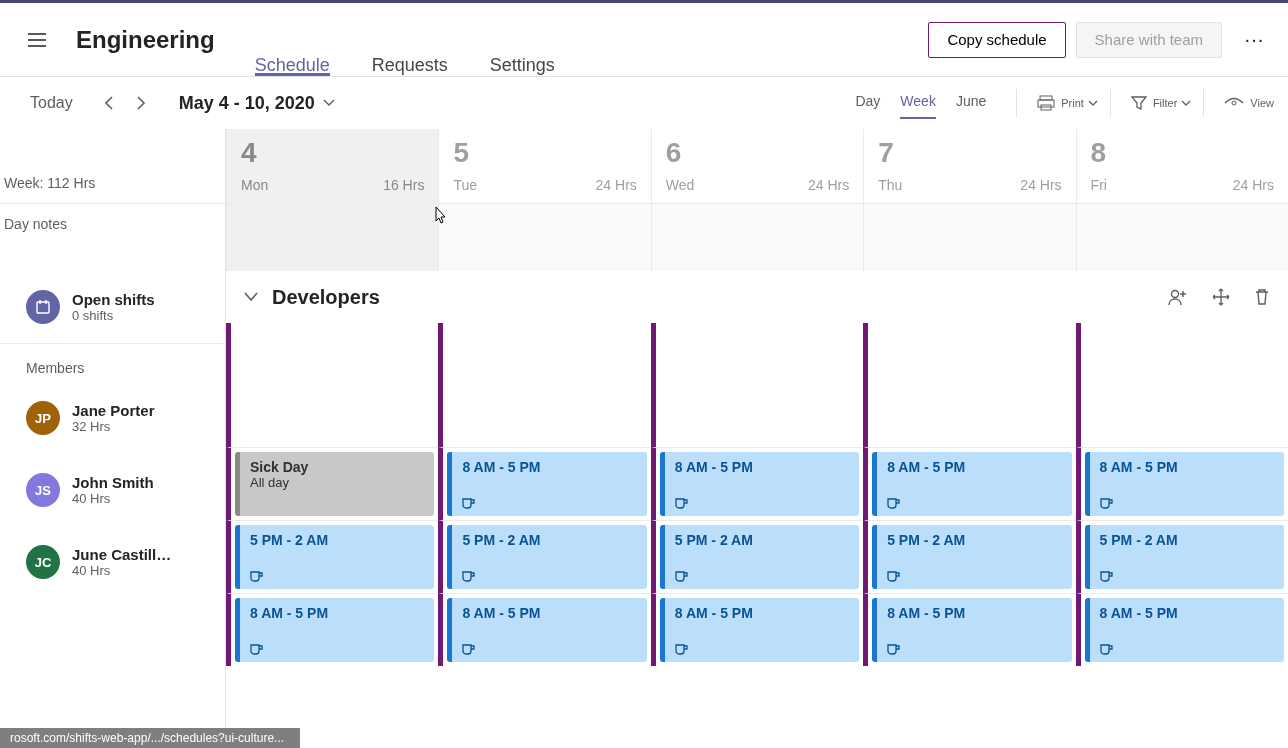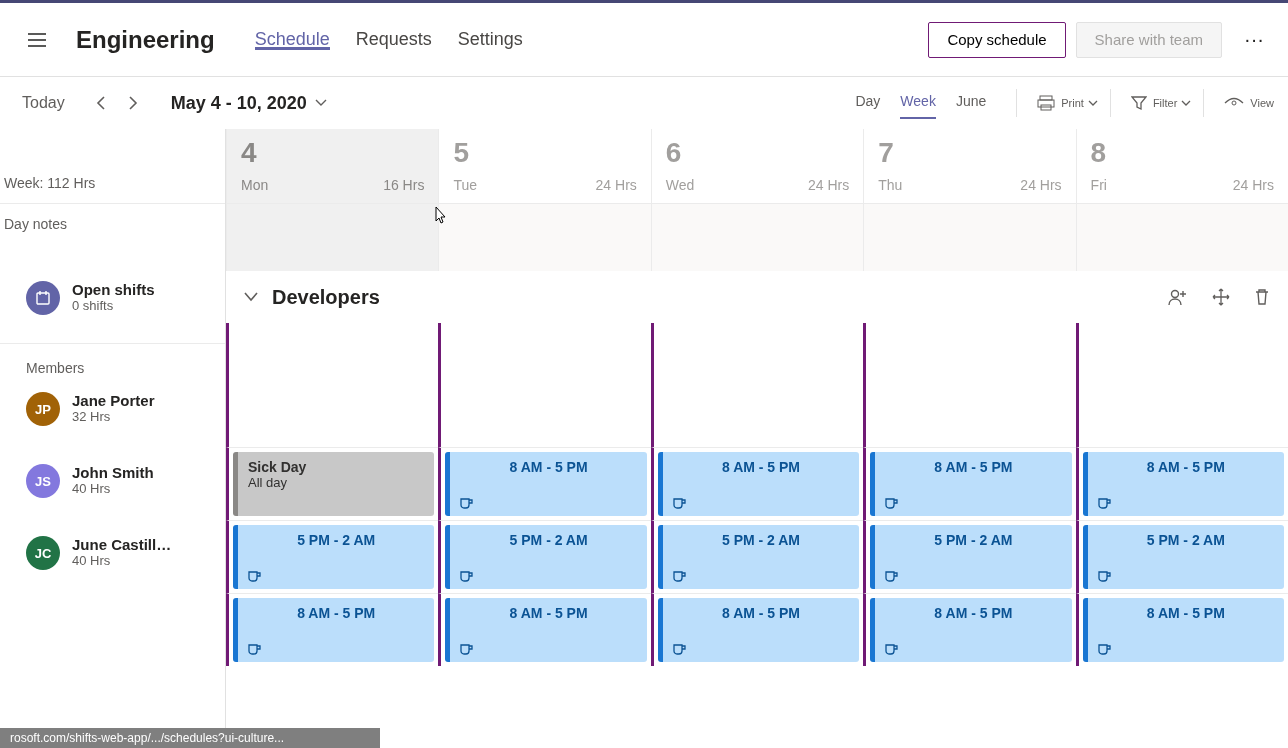--- a/index.html
+++ b/index.html
@@ -2,51 +2,51 @@
 <html><head>
 <meta charset="utf-8">
 <style>
 * { box-sizing: border-box; margin: 0; padding: 0; }
 html, body { width: 1288px; height: 748px; font-family: -apple-system, "Segoe UI", sans-serif; background: #fff; color: #252423; overflow: hidden; }
 body { border-top: 3px solid #464775; }
 
 .topbar { height: 74px; display: flex; align-items: center; padding: 0 14px 0 20px; border-bottom: 1px solid #e1e1e1; }
 .hamburger { width: 34px; height: 34px; display: flex; align-items: center; justify-content: center; cursor: pointer; margin-right: 22px; }
 .title { font-size: 24px; font-weight: 700; margin-right: 40px; }
-.tabs { display: flex; align-items: center; height: 100%; }
+.tabs { display: flex; align-items: flex-end; height: 100%; gap: 16px; }
 .tab { display: flex; align-items: center; padding: 0 0; margin-right: 26px; font-size: 18px; color: #484644; cursor: pointer; position: relative; }
 .tab.active { color: #6264a7; }
 .tab.active::after { content: ""; position: absolute; left: 0; right: 0; bottom: 0; height: 3px; background: #6264a7; }
 .spacer { flex: 1; }
 .btn { height: 36px; padding: 0 18px; border: 1px solid #701a75; border-radius: 2px; background: #fff; font-size: 15px; cursor: pointer; margin-left: 10px; display: inline-flex; align-items: center; }
 .btn.disabled { background: #f5f5f5; color: #a19f9d; border-color: #e1e1e1; cursor: default; }
 .more { width: 40px; display: flex; align-items: center; justify-content: center; font-size: 20px; cursor: pointer; margin-left: 12px; }
 
-.toolbar { height: 52px; display: flex; align-items: center; padding: 0 14px 0 22px; }
+.toolbar { height: 52px; display: flex; align-items: center; padding: 0 14px 0 30px; }
 .today-link { font-size: 16px; color: #605e5c; margin-right: 20px; cursor: pointer; }
 .nav-arrows { display: flex; align-items: center; margin-right: 22px; }
 .arrow { width: 32px; height: 32px; display: flex; align-items: center; justify-content: center; cursor: pointer; color: #605e5c; }
 .date-range { font-size: 18px; font-weight: 700; display: inline-flex; align-items: center; cursor: pointer; }
 .date-range .chev { margin-left: 8px; display: inline-flex; }
 .view-switch { display: flex; align-items: center; margin-right: 14px; }
 .view-opt { font-size: 14px; color: #605e5c; margin: 0 10px; cursor: pointer; position: relative; padding-bottom: 4px; }
 .view-opt.active { color: #6264a7; }
 .view-opt.active::after { content:""; position:absolute; left:0; right:0; bottom:-6px; height:2px; background:#6264a7;}
 .divider { width: 1px; height: 28px; background: #e1e1e1; margin: 0 6px; }
 .tool { display: inline-flex; align-items: center; font-size: 11px; color: #605e5c; margin-left: 14px; cursor: pointer; }
 .tool svg { margin-right: 6px; }
 .tool .chev { margin-left: 4px; }
 
 .grid { display: flex; height: calc(748px - 3px - 74px - 52px); }
 .leftcol { width: 226px; flex: none; display: flex; flex-direction: column; border-right: 1px solid #e1e1e1; }
 .leftcol .cell { padding: 12px 4px; font-size: 14px; color: #605e5c; }
 .wk-hours { height: 74px; display:flex; align-items:flex-end; padding-bottom:12px; padding-left:26px;}
 .day-notes { height: 68px; border-top: 1px solid #ebebeb; padding-left:26px;}
 .group-total { height: 52px; display:flex; align-items:center; padding-left:26px;}
-.avatar-row { display: flex; padding: 10px 12px 10px 26px; height: 72px;}
+.avatar-row { display: flex; align-items: center; padding: 10px 12px 10px 26px; height: 72px;}
 .avatar { width: 34px; height: 34px; border-radius: 50%; display: flex; align-items:center; justify-content:center; color:#fff; font-size:13px; font-weight:600; margin-right:12px; flex:none;}
 .av-purple{background:#6264a7;} .av-red{background:#a16207;} .av-violet{background:#8378de;} .av-green{background:#217346;}
 .member-name{font-size:15px; font-weight:600; color:#252423;}
 .member-sub{font-size:13px; color:#605e5c;}
 .members-label{padding:16px 0 6px 26px; font-size:14px; color:#605e5c;}
 
 .daycols { flex: 1; display: flex; flex-direction: column; overflow: hidden;}
 .dayheader { display: grid; grid-template-columns: repeat(5, 1fr); height: 74px; }
 .dayhead { padding: 8px 14px; border-left: 1px solid #ebebeb; color:#a19f9d; position:relative;}
 .dayhead.past { background:#f0f0f0; color:#8a8886;}
@@ -57,31 +57,31 @@
 .noterow > div{border-left:1px solid #ebebeb;}
 .noterow > div.past{background:#f0f0f0;}
 
 .group-header{display:flex; align-items:center; height:52px; padding:0 18px; background:#fff;}
 .group-header .chev{margin-right:14px; cursor:pointer; display:inline-flex;}
 .group-header .gname{font-size:20px; font-weight:600; flex:1;}
 .gicons{display:flex; align-items:center;}
 .gicons > span{margin-left:24px; cursor:pointer; color:#605e5c; display:inline-flex;}
 
 .shiftgrid{display:grid; grid-template-columns:repeat(5,1fr);}
-.shiftgrid > div{border-left:3px solid #701a75; border-top:1px solid #ebebeb; padding:4px; min-height:72px;}
+.shiftgrid > div{border-left:5px solid #701a75; border-top:1px solid #ebebeb; padding:4px; min-height:72px;}
 .openrow > div{min-height:124px; border-top:none;}
 
 .shift{height:64px; border-radius:3px; padding:7px 10px; position:relative; font-size:14px; font-weight:600;}
-.shift.blue{background:#bbdefb; border-left:5px solid #1976d2; color:#0b5394;text-align:center;}
+.shift.blue{background:#bbdefb; border-left:5px solid #1976d2; color:#0b5394;}
 .shift.grey{background:#c8c8c8; border-left:5px solid #8a8886; color:#323130;}
 .shift .sub{font-weight:400; font-size:13px; color:#323130;}
 .cup{position:absolute; left:10px; bottom:6px;}
 .members-block{border-top:1px solid #ebebeb;}
 
-.statusbar{position:absolute; left:0; bottom:0; background:#7f7f7f; color:#fff; font-size:12px; padding:3px 10px; width:380px; overflow:hidden; white-space:nowrap; text-overflow:ellipsis;}
+.statusbar{position:absolute; left:0; bottom:0; background:#7f7f7f; color:#fff; font-size:12px; padding:3px 10px; width:300px; overflow:hidden; white-space:nowrap; text-overflow:ellipsis;}
 
 .cursor{position:absolute; left:430px; top:206px; pointer-events:none;}
 
 svg { display:block; }
 </style>
 </head>
 <body>
 
 <div class="topbar">
   <div class="hamburger">

